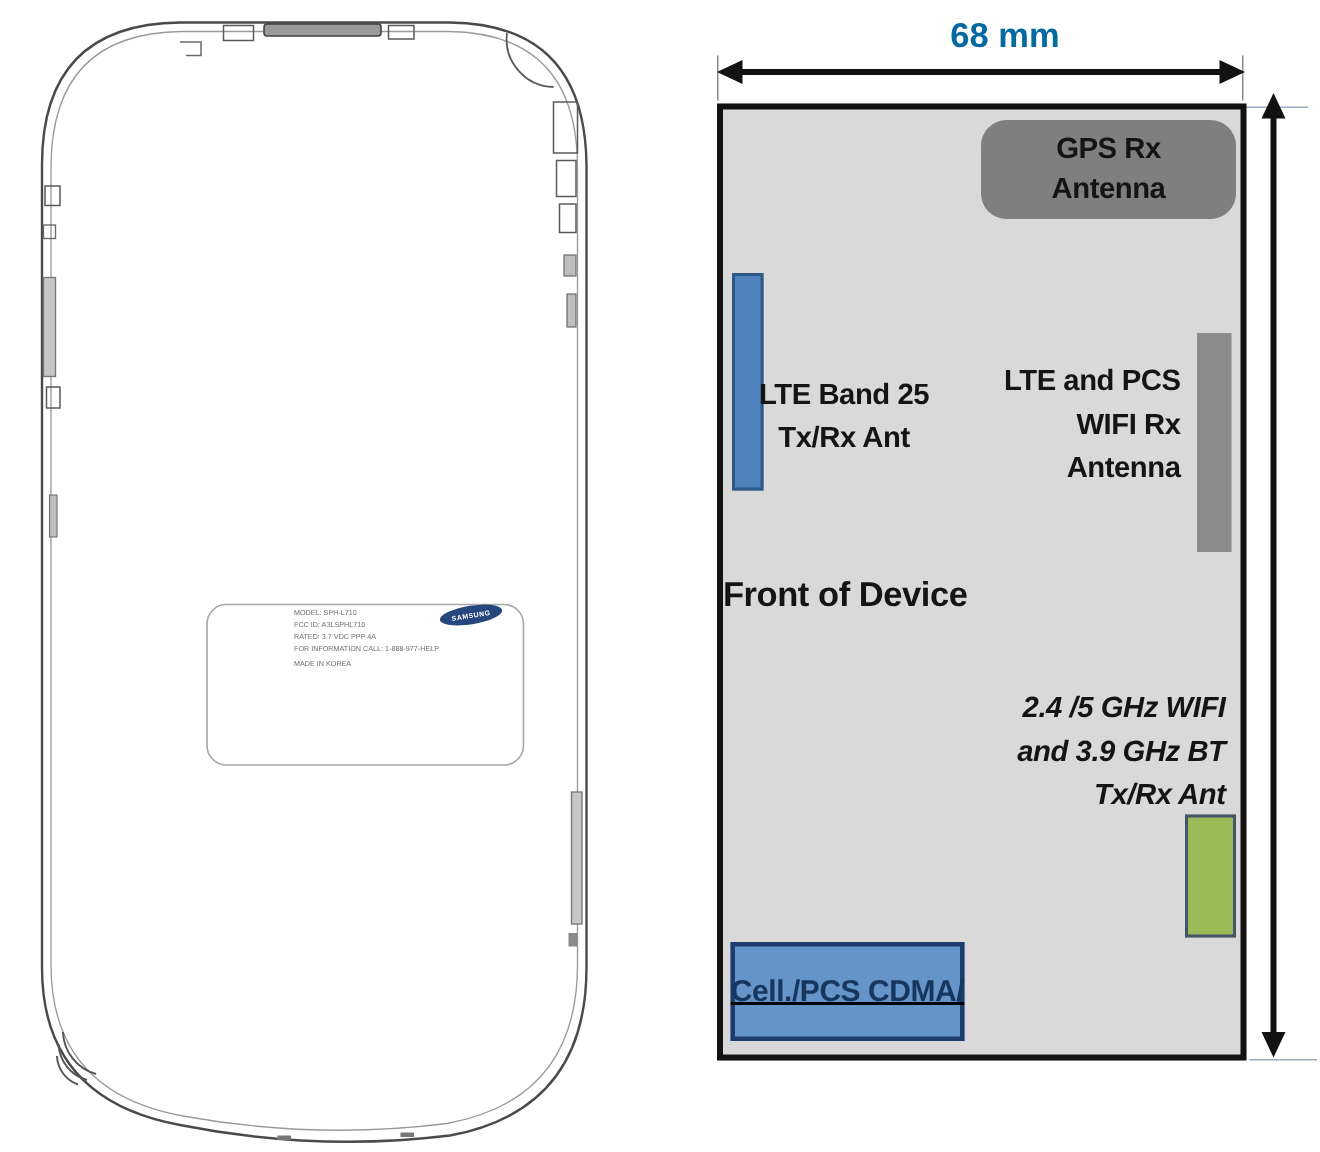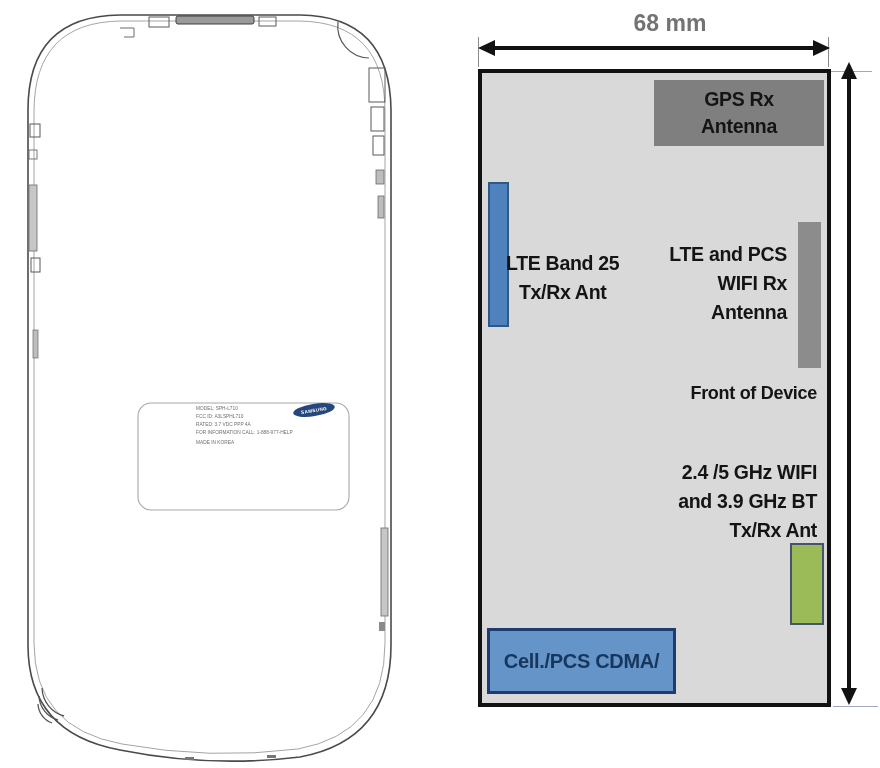--- a/index.html
+++ b/index.html
@@ -13,52 +13,52 @@
   .device-rect{
     left:478px; top:69px; width:353px; height:638px;
     background:#d9d9d9; border:4px solid #121212; box-sizing:border-box;
   }
   .ant-text{
     font-weight:bold; color:#141414; letter-spacing:-0.3px; line-height:29px;
     font-size:19.5px; white-space:nowrap;
   }
   .gps-box{
     left:172px; top:7px; width:170px; height:66px; background:#7f7f7f;
-    display:flex; flex-direction:column; align-items:center; justify-content:center;
+    display:flex; flex-direction:column; align-items:center; justify-content:center;border-radius:17px;
   }
   .gps-box div{line-height:27px;}
   .bar-blue{
     left:6px; top:109px; width:21px; height:145px;
     background:#4f81bd; border:2px solid #2e5984; box-sizing:border-box;
   }
   .bar-gray{ left:316px; top:149px; width:23px; height:146px; background:#8c8c8c;}
   .lte25-text{ left:24px; top:176px; text-align:center;}
   .ltepcs-text{ right:40px; top:167px; text-align:right;}
   .front-label{
-    left:0; top:310px; width:335px; text-align:right;
-    font-weight:bold; font-size:18px; color:#141414; letter-spacing:-0.3px;
+    left:0; top:310px; width:335px; text-align:left;
+    font-weight:bold; font-size:23px; color:#141414; letter-spacing:-0.3px;
   }
-  .wifi-text{ right:10px; top:385px; text-align:right;}
+  .wifi-text{ right:10px; top:385px; text-align:right;font-style:italic;}
   .box-green{
     left:308px; top:470px; width:34px; height:82px;
     background:#9bbb59; border:2px solid #44546a; box-sizing:border-box;
   }
   .box-cell{
-    left:5px; top:555px; width:189px; height:66px;
+    left:5px; top:555px; width:156px; height:66px;
     background:#6494c8; border:3px solid #1e3c6e; box-sizing:border-box;
-    display:flex; flex-direction:row; align-items:center; justify-content:center;
+    display:flex; flex-direction:row; align-items:center; justify-content:center;text-decoration:underline;
   }
   .box-cell div{
     font-weight:bold; font-size:20px; color:#17365d; letter-spacing:-0.3px; line-height:28px; white-space:nowrap;
   }
 
   
   .dim-label{
     left:495px; top:10px; width:350px; text-align:center;
-    font-weight:bold; font-size:23px; color:#737373;
+    font-weight:bold; font-size:23px; color:#0369a1;
   }
   .ext-tick-v{ width:1px; height:30px; background:#8a8a8a;}
   .ext-tick-h{ height:1px; background:#9aabc0;}
   .dim-h-line{ left:492px; top:46px; width:325px; height:4px; background:#121212;}
   .tri{ width:0; height:0;}
   .tri-left{ border-right:17px solid #121212; border-top:8px solid transparent; border-bottom:8px solid transparent;}
   .tri-right{ border-left:17px solid #121212; border-top:8px solid transparent; border-bottom:8px solid transparent;}
   .tri-up{ border-bottom:17px solid #121212; border-left:8px solid transparent; border-right:8px solid transparent;}
   .tri-down{ border-top:17px solid #121212; border-left:8px solid transparent; border-right:8px solid transparent;}
   .dim-v-line{ left:847px; top:76px; width:4px; height:614px; background:#121212;}

